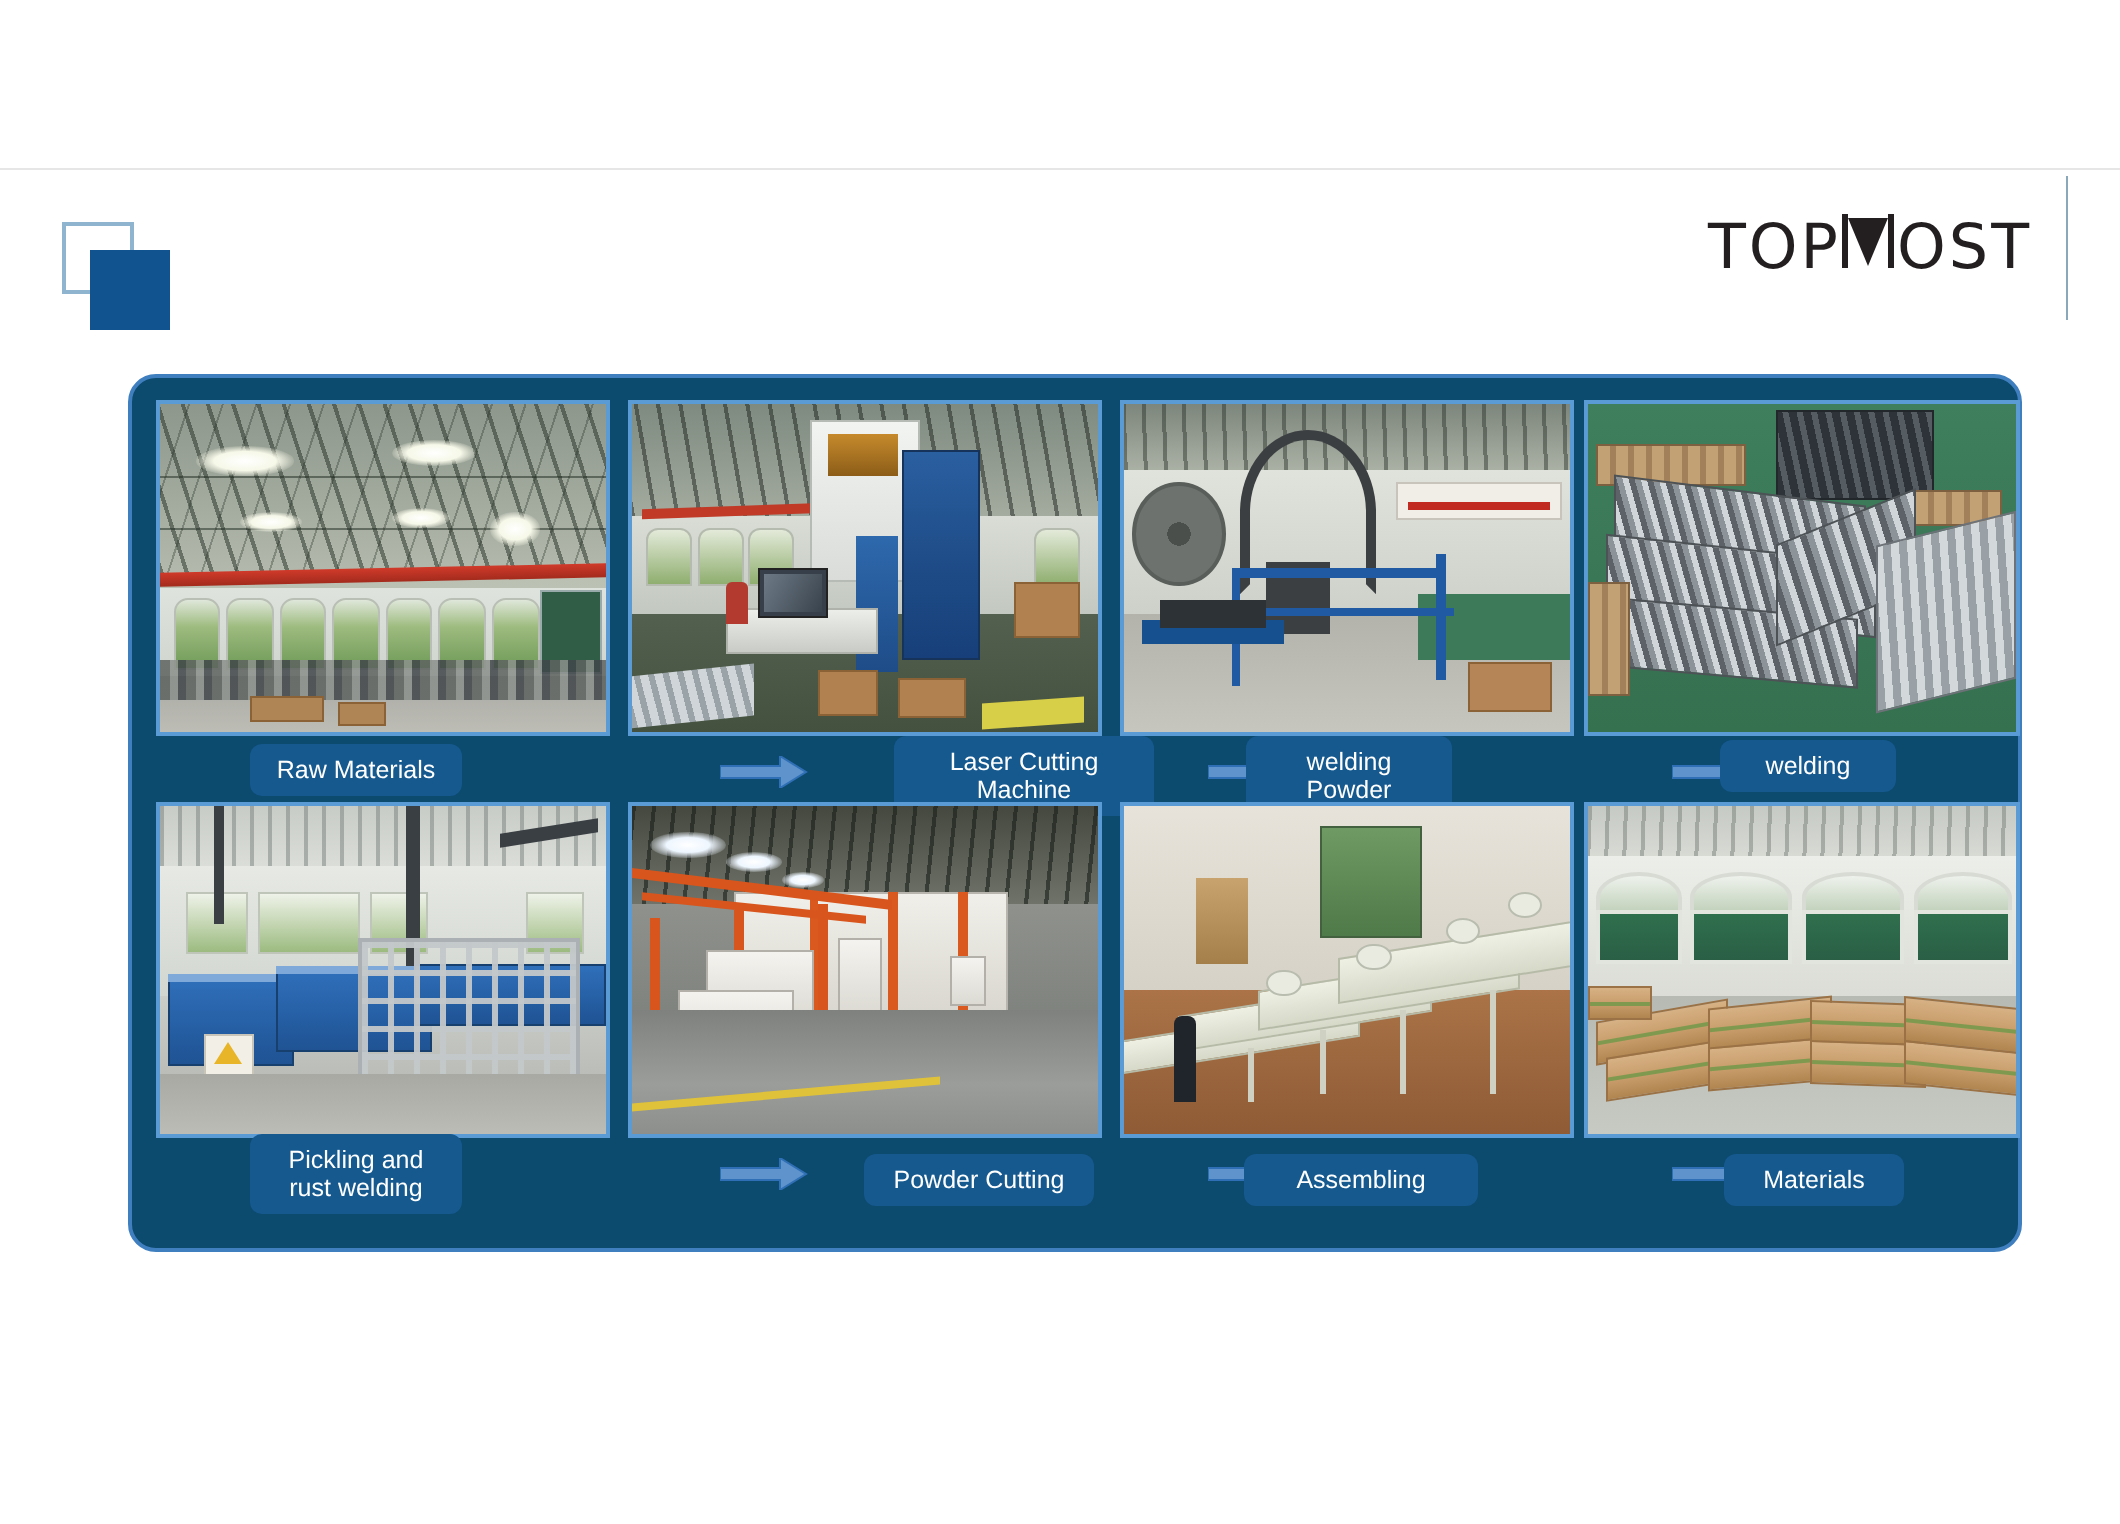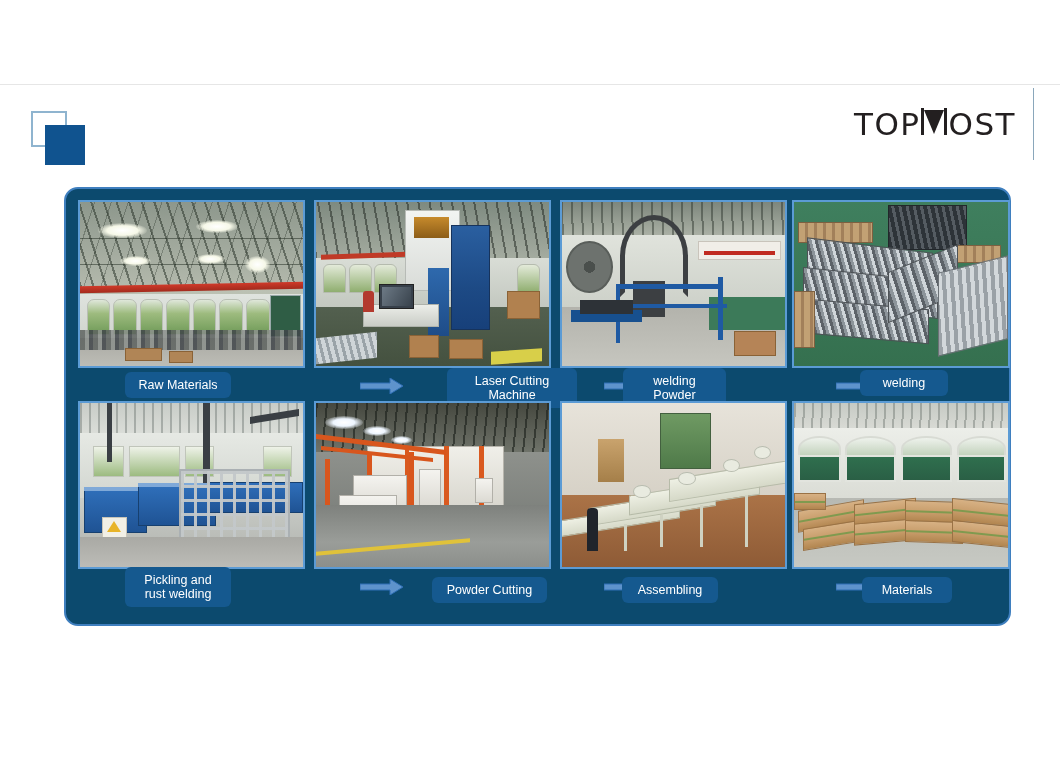--- a/index.html
+++ b/index.html
@@ -595,21 +595,21 @@
           <div class="benchleg" style="left:44%;top:68%;height:20%"></div>
           <div class="benchleg" style="left:62%;top:62%;height:26%"></div>
           <div class="benchleg" style="left:82%;top:56%;height:32%"></div>
           <div class="fixture" style="left:32%;top:50%;width:7%;height:7%"></div>
           <div class="fixture" style="left:52%;top:42%;width:7%;height:7%"></div>
           <div class="fixture" style="left:72%;top:34%;width:7%;height:7%"></div>
           <div class="fixture" style="left:86%;top:26%;width:7%;height:7%"></div>
           <div class="person"></div>
         </div>
       </div>
-      <div class="step-label" style="left:62px; top:176px; width:96px;">Assembling</div>
+      <div class="step-label" style="left:62px; top:176px; width:117px;">Assembling</div>
     </div>
 
     <div class="arrow" style="left:770px; top:178px;">
       <svg width="44" height="16" viewBox="0 0 44 16">
         <polygon points="0,5 30,5 30,0 43,8 30,16 30,11 0,11" fill="#5e93cc" stroke="#2f6fb5" stroke-width="1"></polygon>
       </svg>
     </div>
 
     <div class="step" style="left:726px; width:220px;">
       <div class="photo s8" style="left:0; width:218px; height:168px;">

